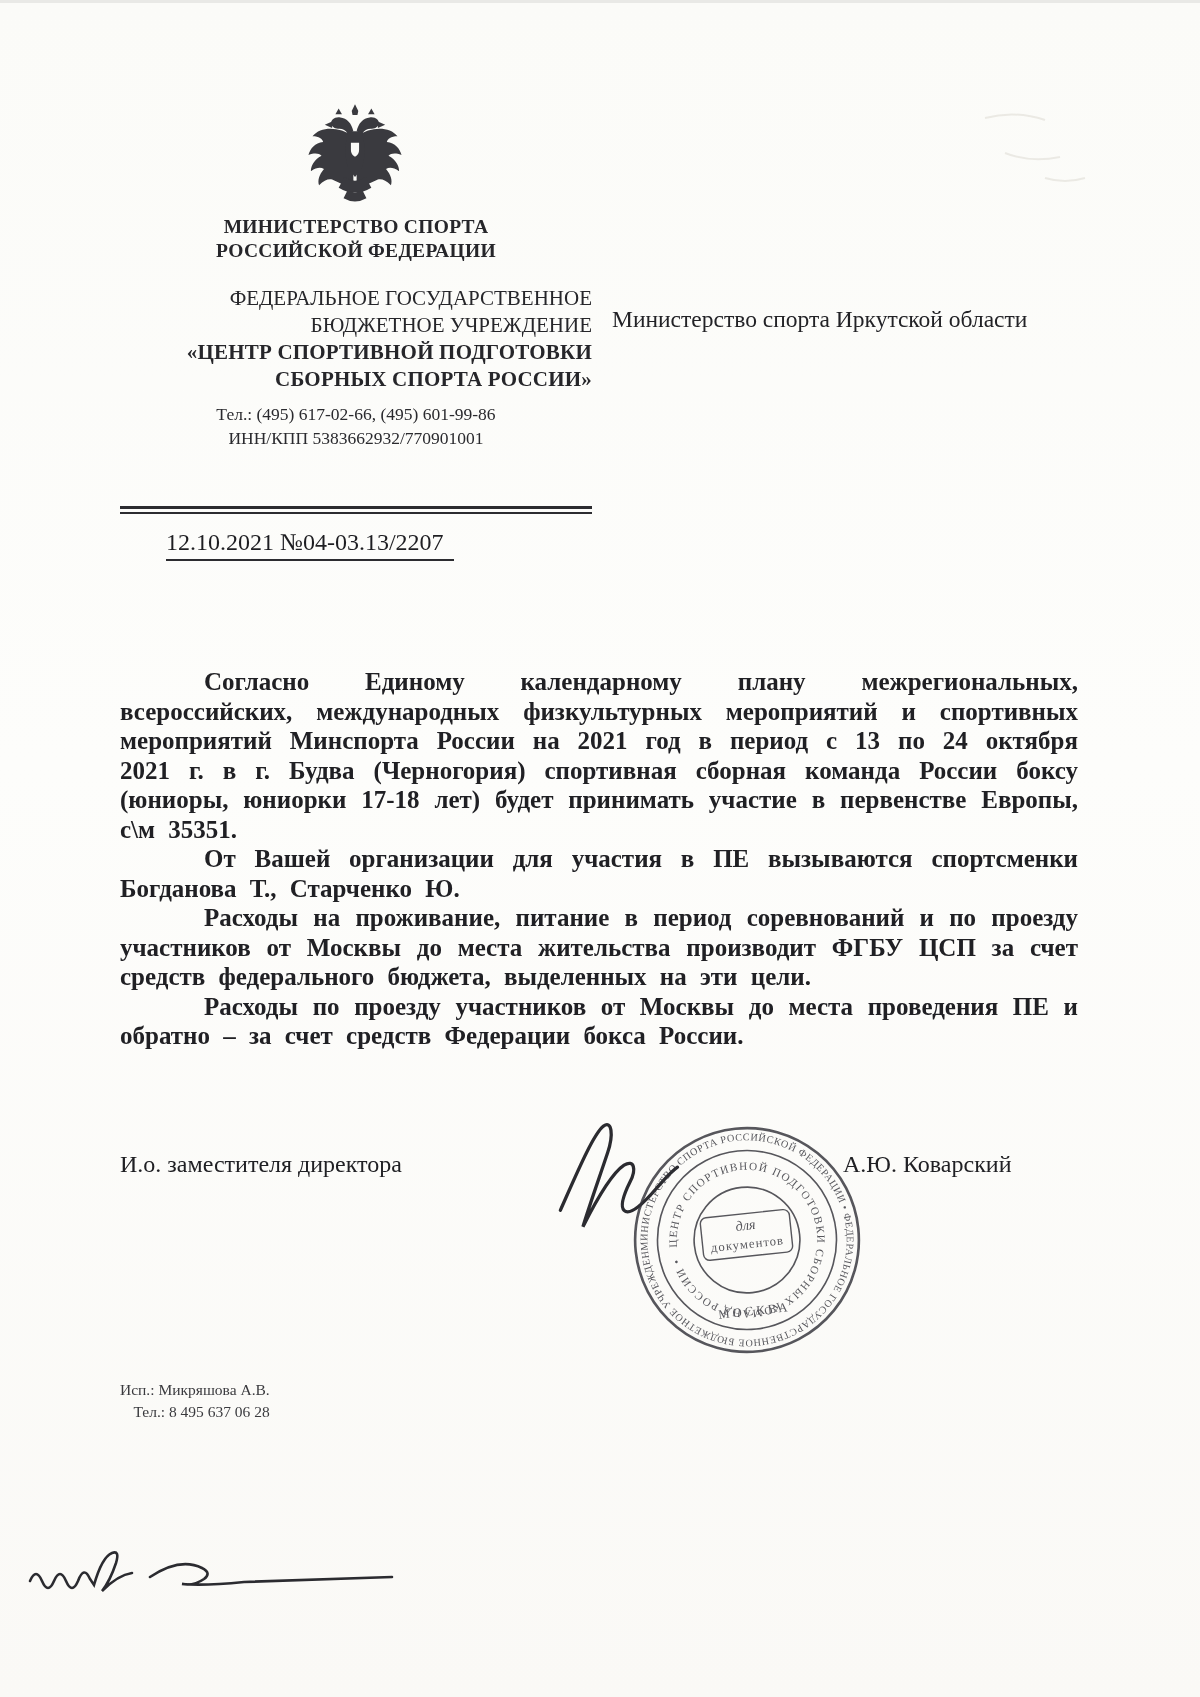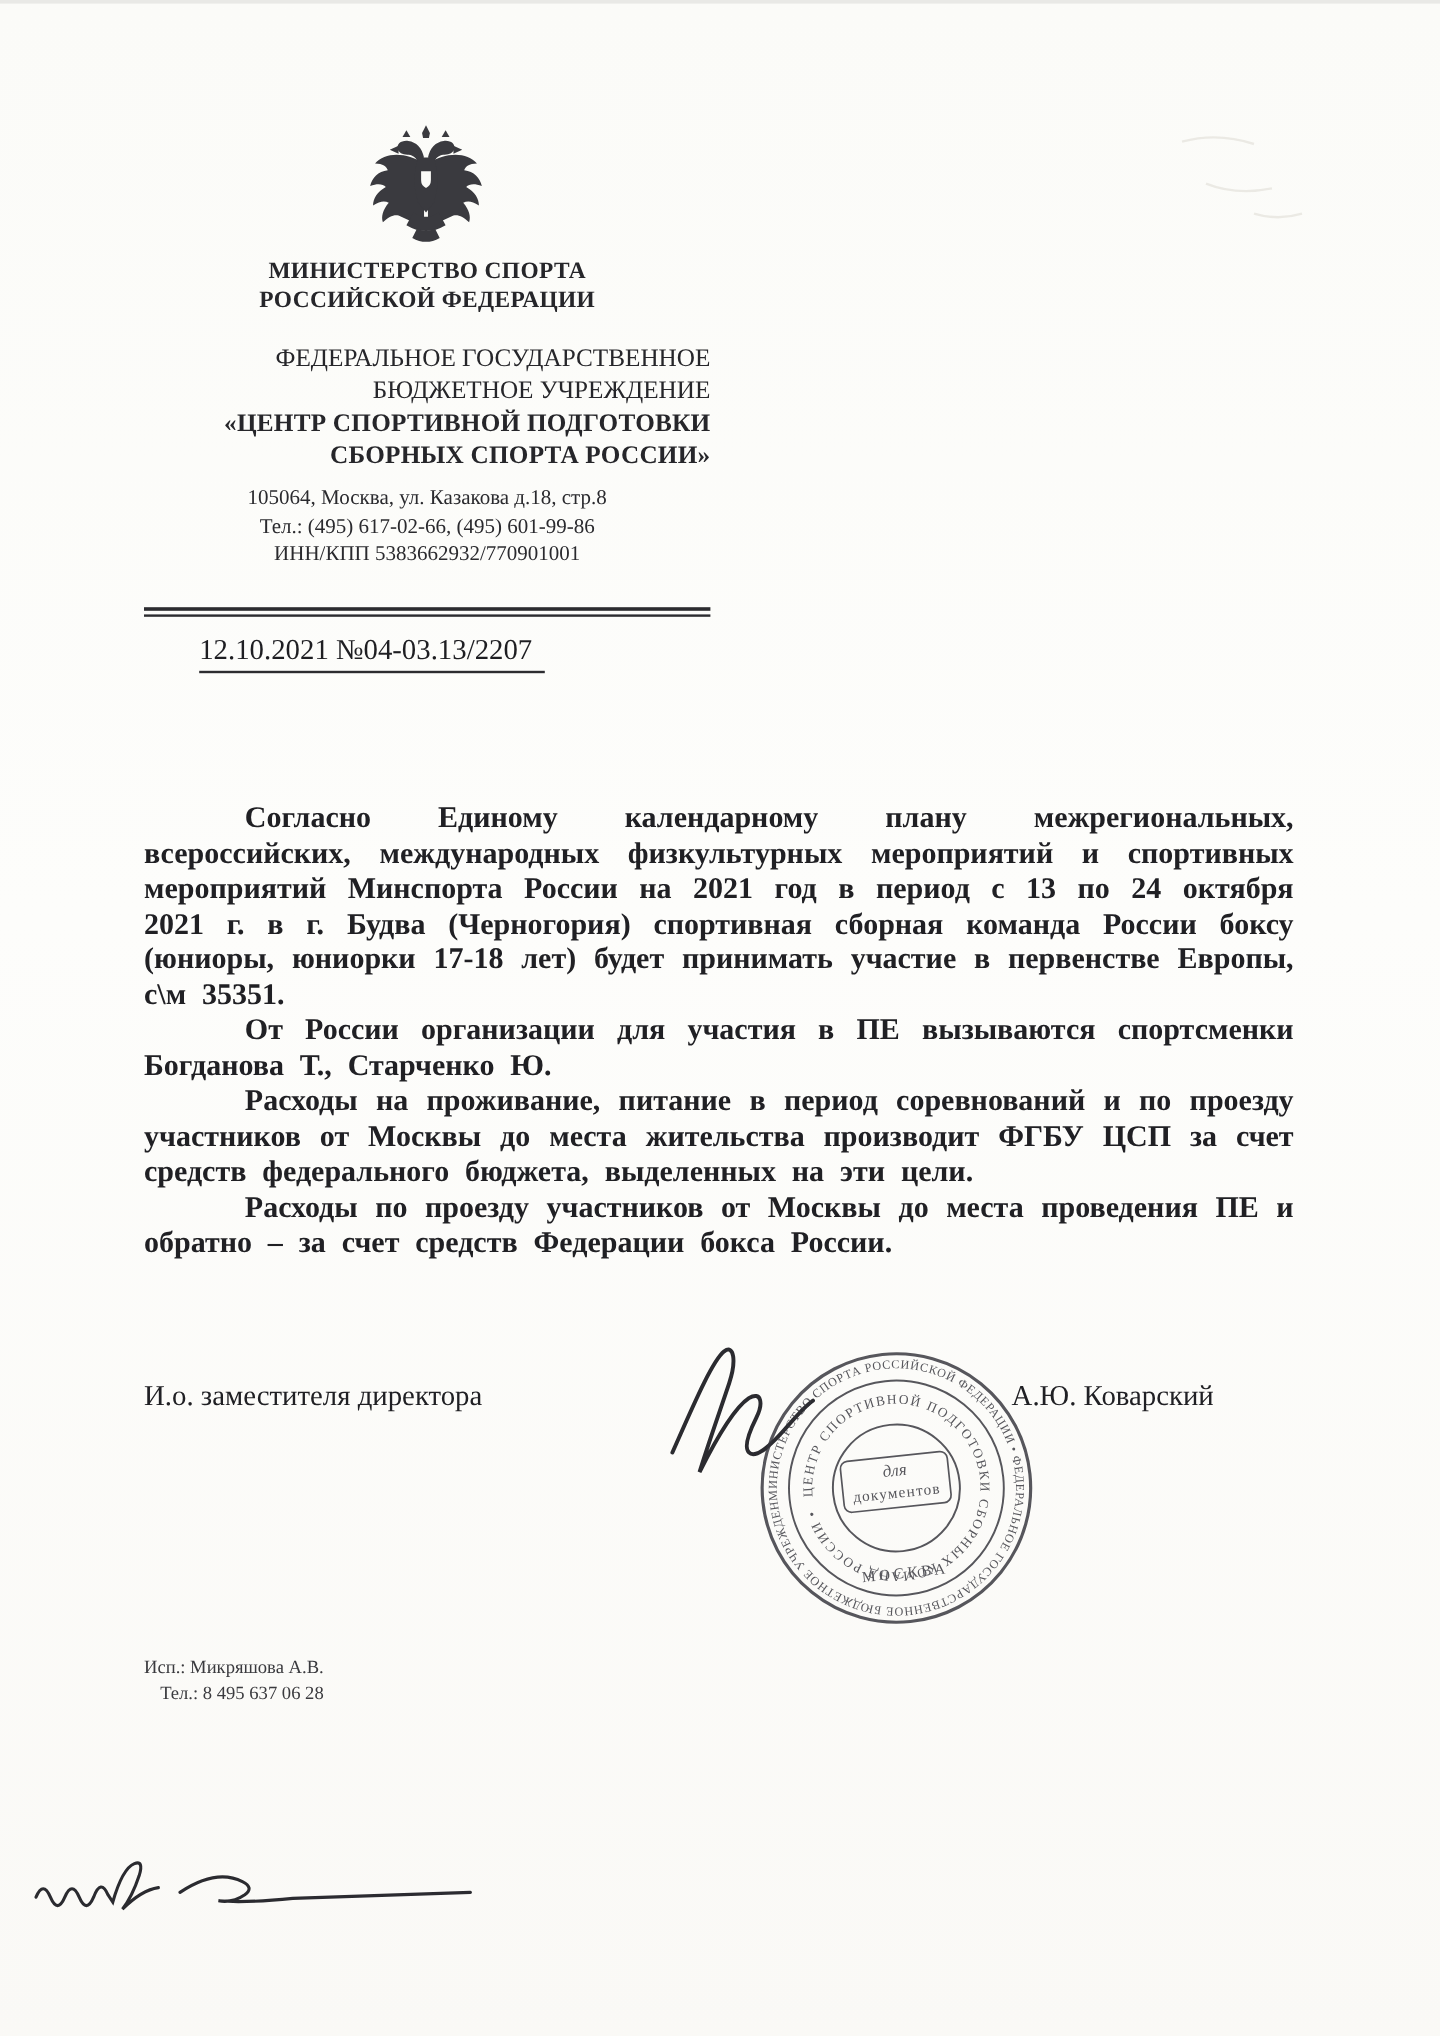--- a/index.html
+++ b/index.html
@@ -103,33 +103,33 @@
   </div>
 
   <div class="orgblock">
     <div>ФЕДЕРАЛЬНОЕ ГОСУДАРСТВЕННОЕ</div>
     <div>БЮДЖЕТНОЕ УЧРЕЖДЕНИЕ</div>
     <div class="org-name">«ЦЕНТР СПОРТИВНОЙ ПОДГОТОВКИ</div>
     <div class="org-name">СБОРНЫХ СПОРТА РОССИИ»</div>
   </div>
 
   <div class="contact">
-    <div>105064, Москва, ул. Казакова д.18, стр.8</div>
     <div>Тел.: (495) 617-02-66, (495) 601-99-86</div>
     <div>ИНН/КПП 5383662932/770901001</div>
   </div>
 
+  <div class="addressee">Министерство спорта Иркутской области</div>
 
   <div class="divider"></div>
 
   <div class="reference">12.10.2021 №04-03.13/2207</div>
 
   <div class="letter-body">
     <p>Согласно Единому календарному плану межрегиональных, всероссийских, международных физкультурных мероприятий и спортивных мероприятий Минспорта России на 2021 год в период с 13 по 24 октября 2021 г. в г. Будва (Черногория) спортивная сборная команда России боксу (юниоры, юниорки 17-18 лет) будет принимать участие в первенстве Европы, с\м 35351.</p>
-    <p>От России организации для участия в ПЕ вызываются спортсменки Богданова Т., Старченко Ю.</p>
+    <p>От Вашей организации для участия в ПЕ вызываются спортсменки Богданова Т., Старченко Ю.</p>
     <p>Расходы на проживание, питание в период соревнований и по проезду участников от Москвы до места жительства производит ФГБУ ЦСП за счет средств федерального бюджета, выделенных на эти цели.</p>
     <p>Расходы по проезду участников от Москвы до места проведения ПЕ и обратно – за счет средств Федерации бокса России.</p>
   </div>
 
   <div class="sig-title">И.о. заместителя директора</div>
   <div class="sig-name">А.Ю. Коварский</div>
 
   <svg class="hand-sign" viewBox="0 0 180 130" aria-hidden="true">
     <path d="M12 96 C28 60 44 22 54 14 C62 8 64 22 58 40 C50 64 40 92 34 112 C48 84 62 60 74 52 C84 46 86 56 80 68 C74 80 70 92 74 96 C80 102 94 88 106 74 C114 65 120 58 126 54" fill="none" stroke="#2b2b30" stroke-width="3.2" stroke-linecap="round"></path>
   </svg>

